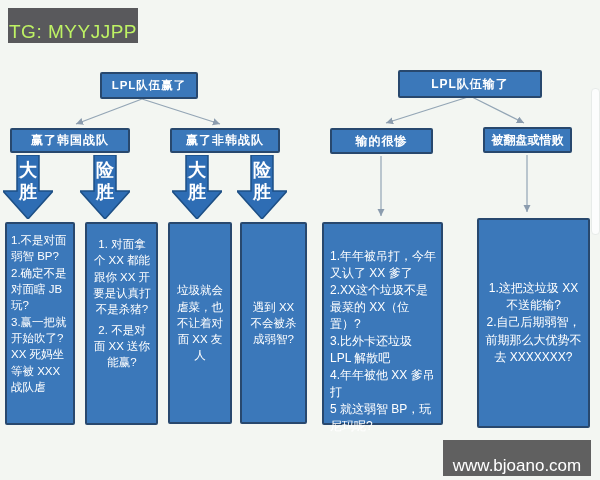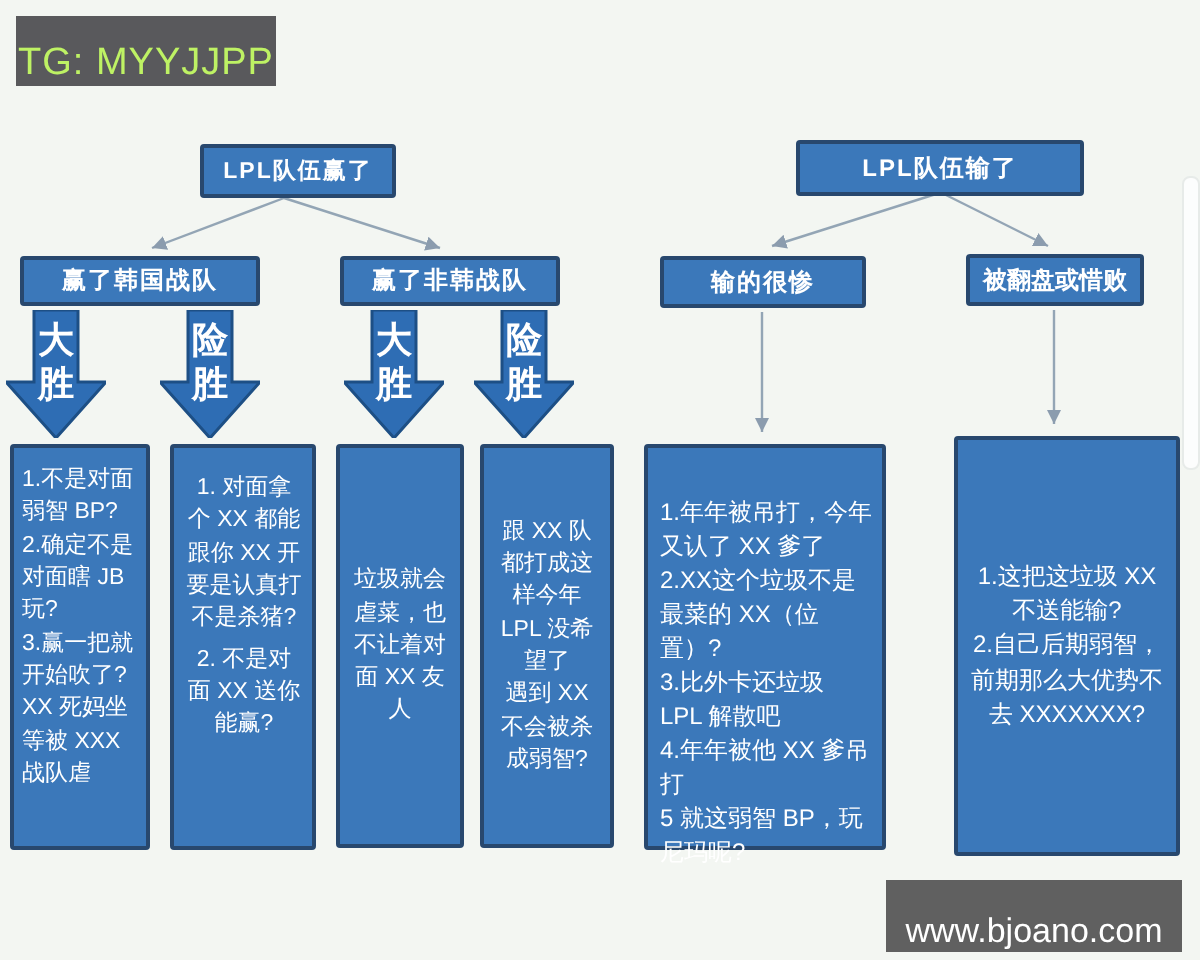--- a/index.html
+++ b/index.html
@@ -138,21 +138,20 @@
   <p class="ln">1. 对面拿个 XX 都能跟你 XX 开要是认真打不是杀猪?</p>
   <div class="gap"></div>
   <p class="ln">2. 不是对面 XX 送你能赢?</p>
 </div>
 
 <div class="abs outcome mid-center" style="left:168px;top:222px;width:64px;height:202px;">
   <p class="ln">垃圾就会虐菜，也不让着对面 XX 友人</p>
 </div>
 
 <div class="abs outcome mid-center" style="left:240px;top:222px;width:67px;height:202px;">
-  <p class="ln">跟 XX 队都打成这样今年 LPL 没希望了</p>
   <p class="ln">遇到 XX 不会被杀成弱智?</p>
 </div>
 
 <div class="abs outcome left-list" style="left:322px;top:222px;width:121px;height:203px;">
   <p class="ln">1.年年被吊打，今年又认了 XX 爹了</p>
   <p class="ln">2.XX这个垃圾不是最菜的 XX（位置）?</p>
   <p class="ln">3.比外卡还垃圾 LPL 解散吧</p>
   <p class="ln">4.年年被他 XX 爹吊打</p>
   <p class="ln">5 就这弱智 BP，玩尼玛呢?</p>
 </div>

